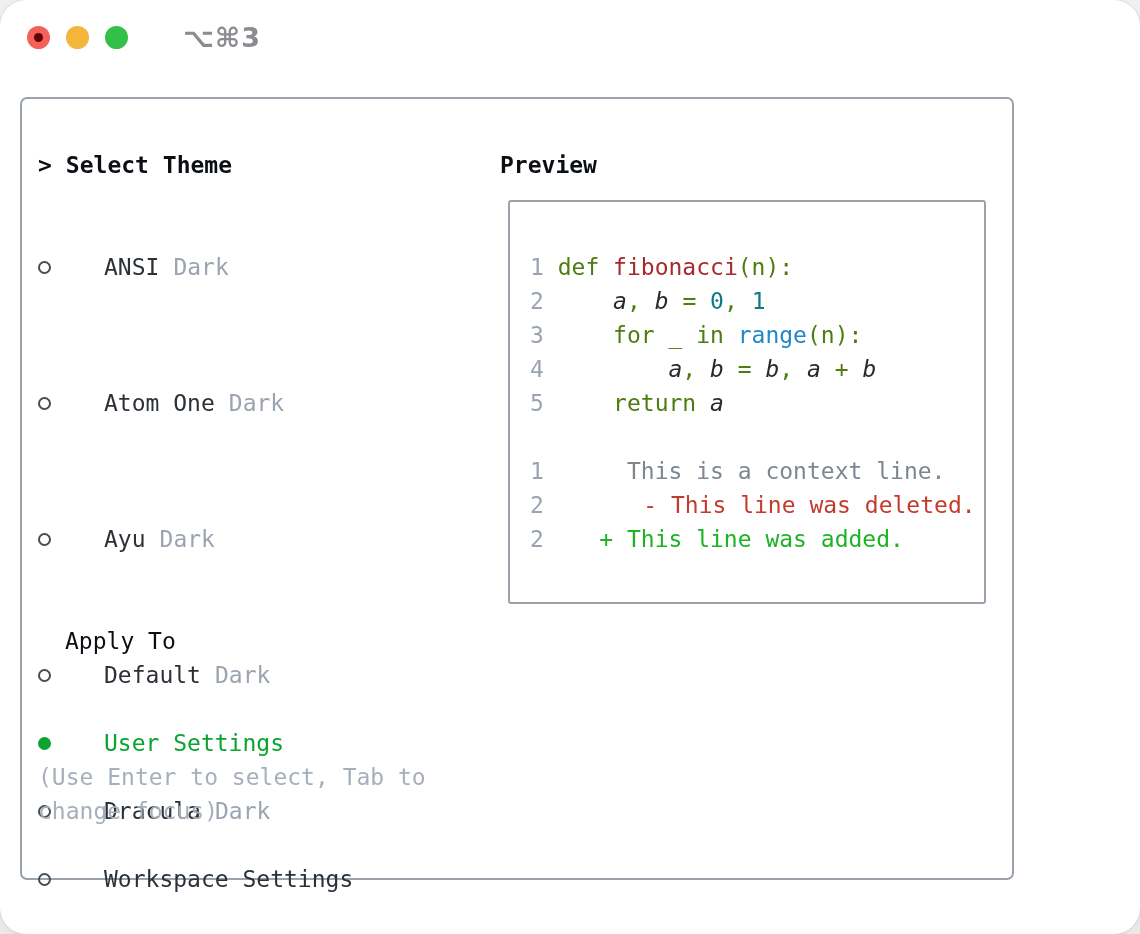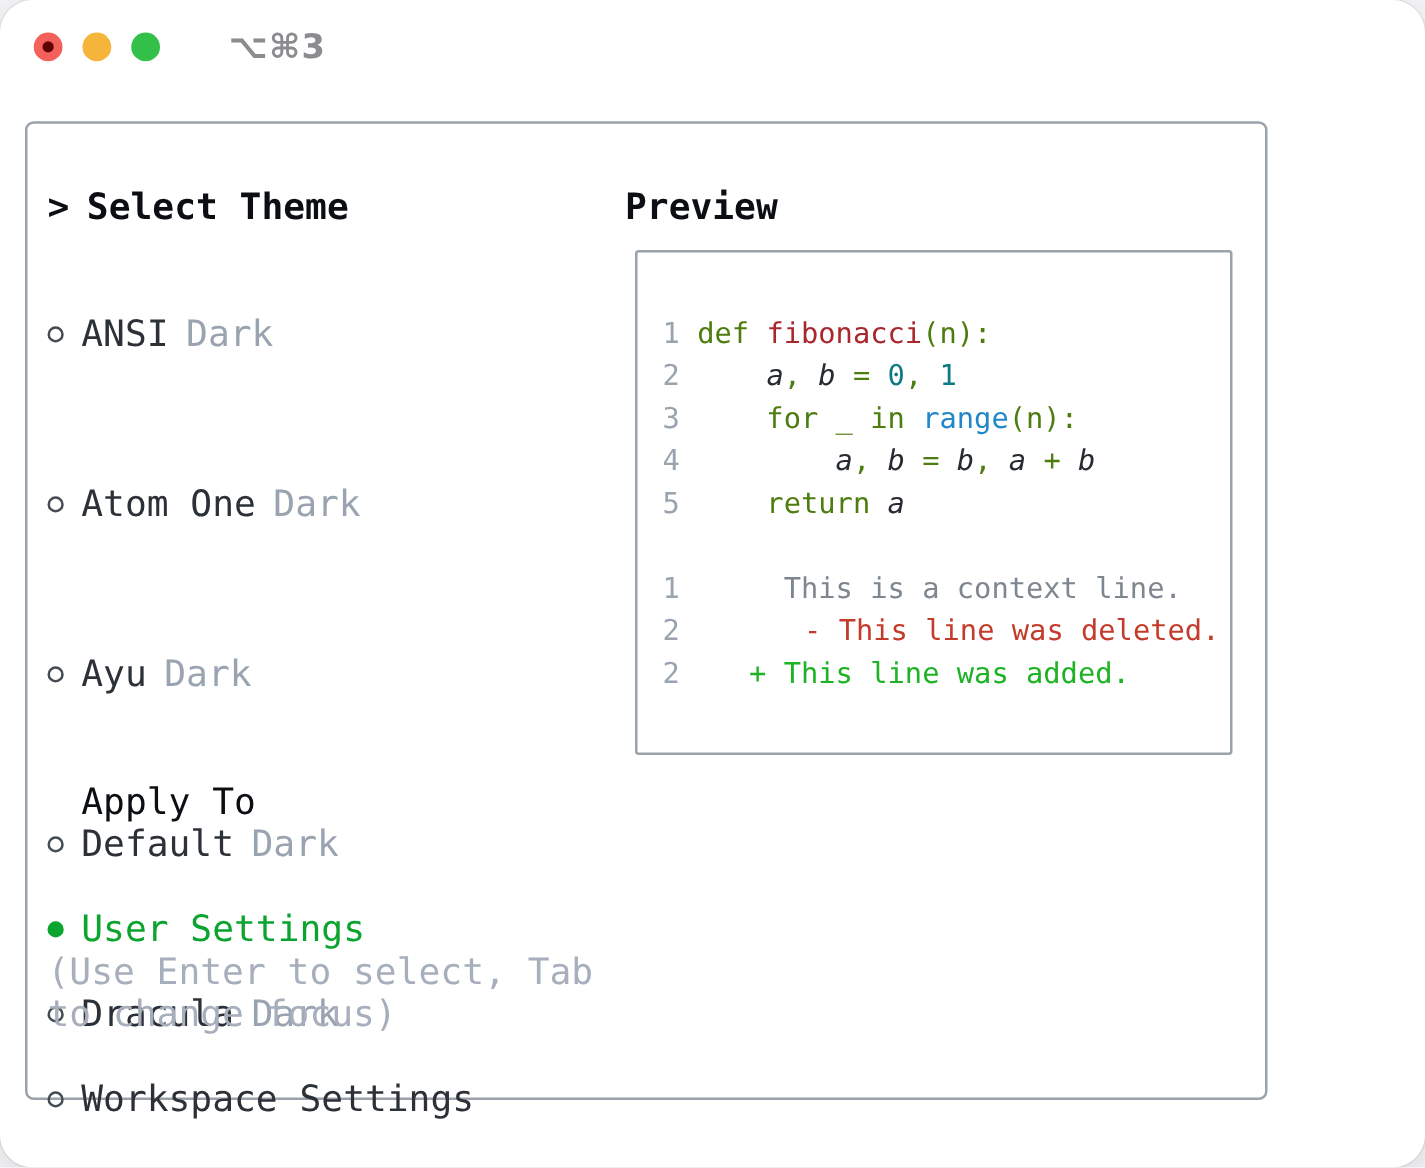--- a/index.html
+++ b/index.html
@@ -35,32 +35,32 @@
   .light.red .dot{position:absolute;left:50%;top:50%;width:9px;height:9px;margin:-4.5px 0 0 -4.5px;border-radius:50%;background:#5e0407;}
   .win-title{
     font-family:"DejaVu Sans","Liberation Sans",sans-serif;
     font-weight:bold;font-size:27px;color:#8b8b90;margin-left:39px;letter-spacing:1px;
   }
   
   .panel{
     position:absolute;left:20px;top:97px;width:994px;height:783px;
     background:#fff;border:2px solid var(--border-gray);border-radius:7px;
   }
-  .mono{font-size:29px;line-height:34px;white-space:pre;}
+  .mono{font-size:23px;line-height:34px;white-space:pre;}
   .hdr{font-weight:bold;color:var(--ink-strong);}
   .caret{font-weight:bold;color:var(--ink-strong);margin-right:14px;}
   .select-header{position:absolute;left:16px;top:49px;}
   
   .rows{position:absolute;}
   #theme-list{left:16px;top:83px;}
   #apply-list{left:16px;top:559px;}
   .row{display:flex;align-items:center;height:34px;cursor:pointer;}
   .bullet{width:13px;height:13px;border:2px solid #454b52;border-radius:50%;margin-right:14px;flex:0 0 auto;}
   .row.selected .bullet{background:var(--accent-green);border-color:var(--accent-green);}
-  .nm{color:var(--ink);}
+  .nm{color:var(--ink);margin-left:39px;}
   .row.selected .nm{color:var(--accent-green);}
   .tag{color:var(--muted);margin-left:14px;}
   .apply-header{position:absolute;left:43px;top:525px;color:var(--ink-strong);}
   .hint{position:absolute;left:16px;top:661px;width:440px;color:#a6afbb;white-space:normal;}
   
   .preview-header{position:absolute;left:478px;top:49px;}
   .preview-box{
     position:absolute;left:486px;top:101px;width:478px;height:404px;
     border:2px solid var(--border-gray);border-radius:3px;background:#fff;
     padding:48px 0 0 20px;overflow:hidden;

